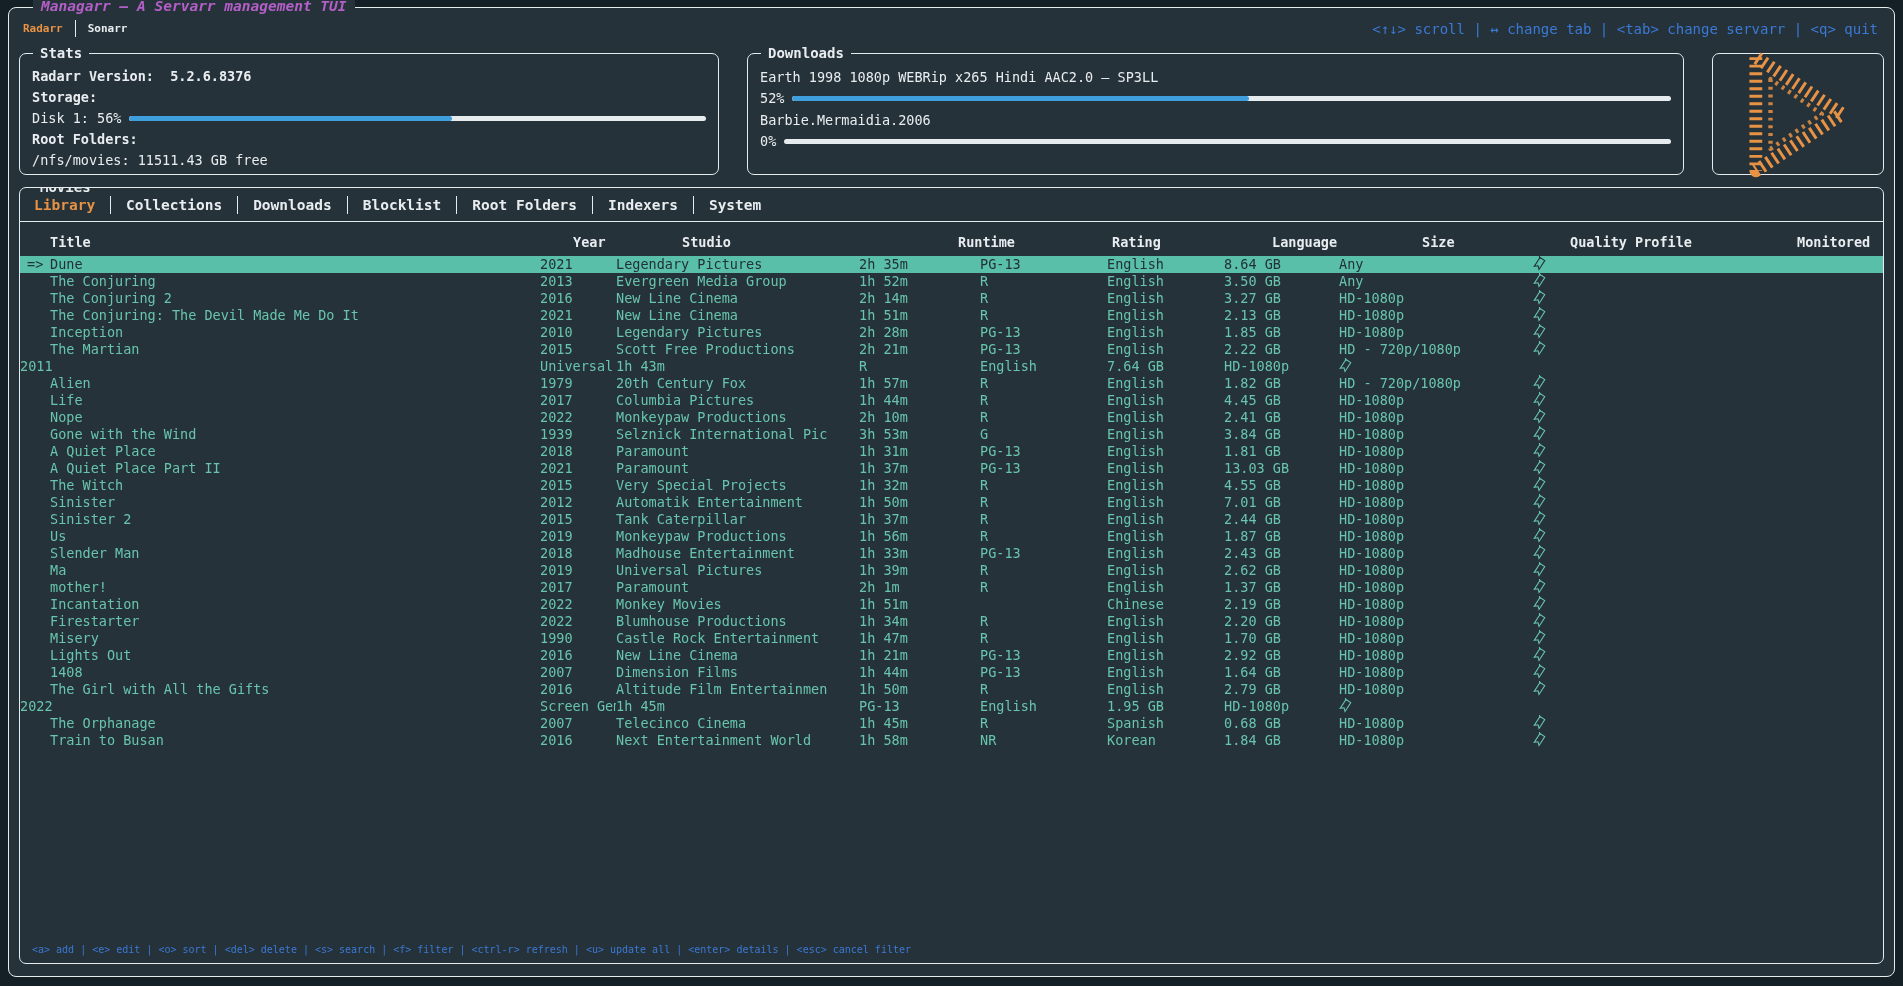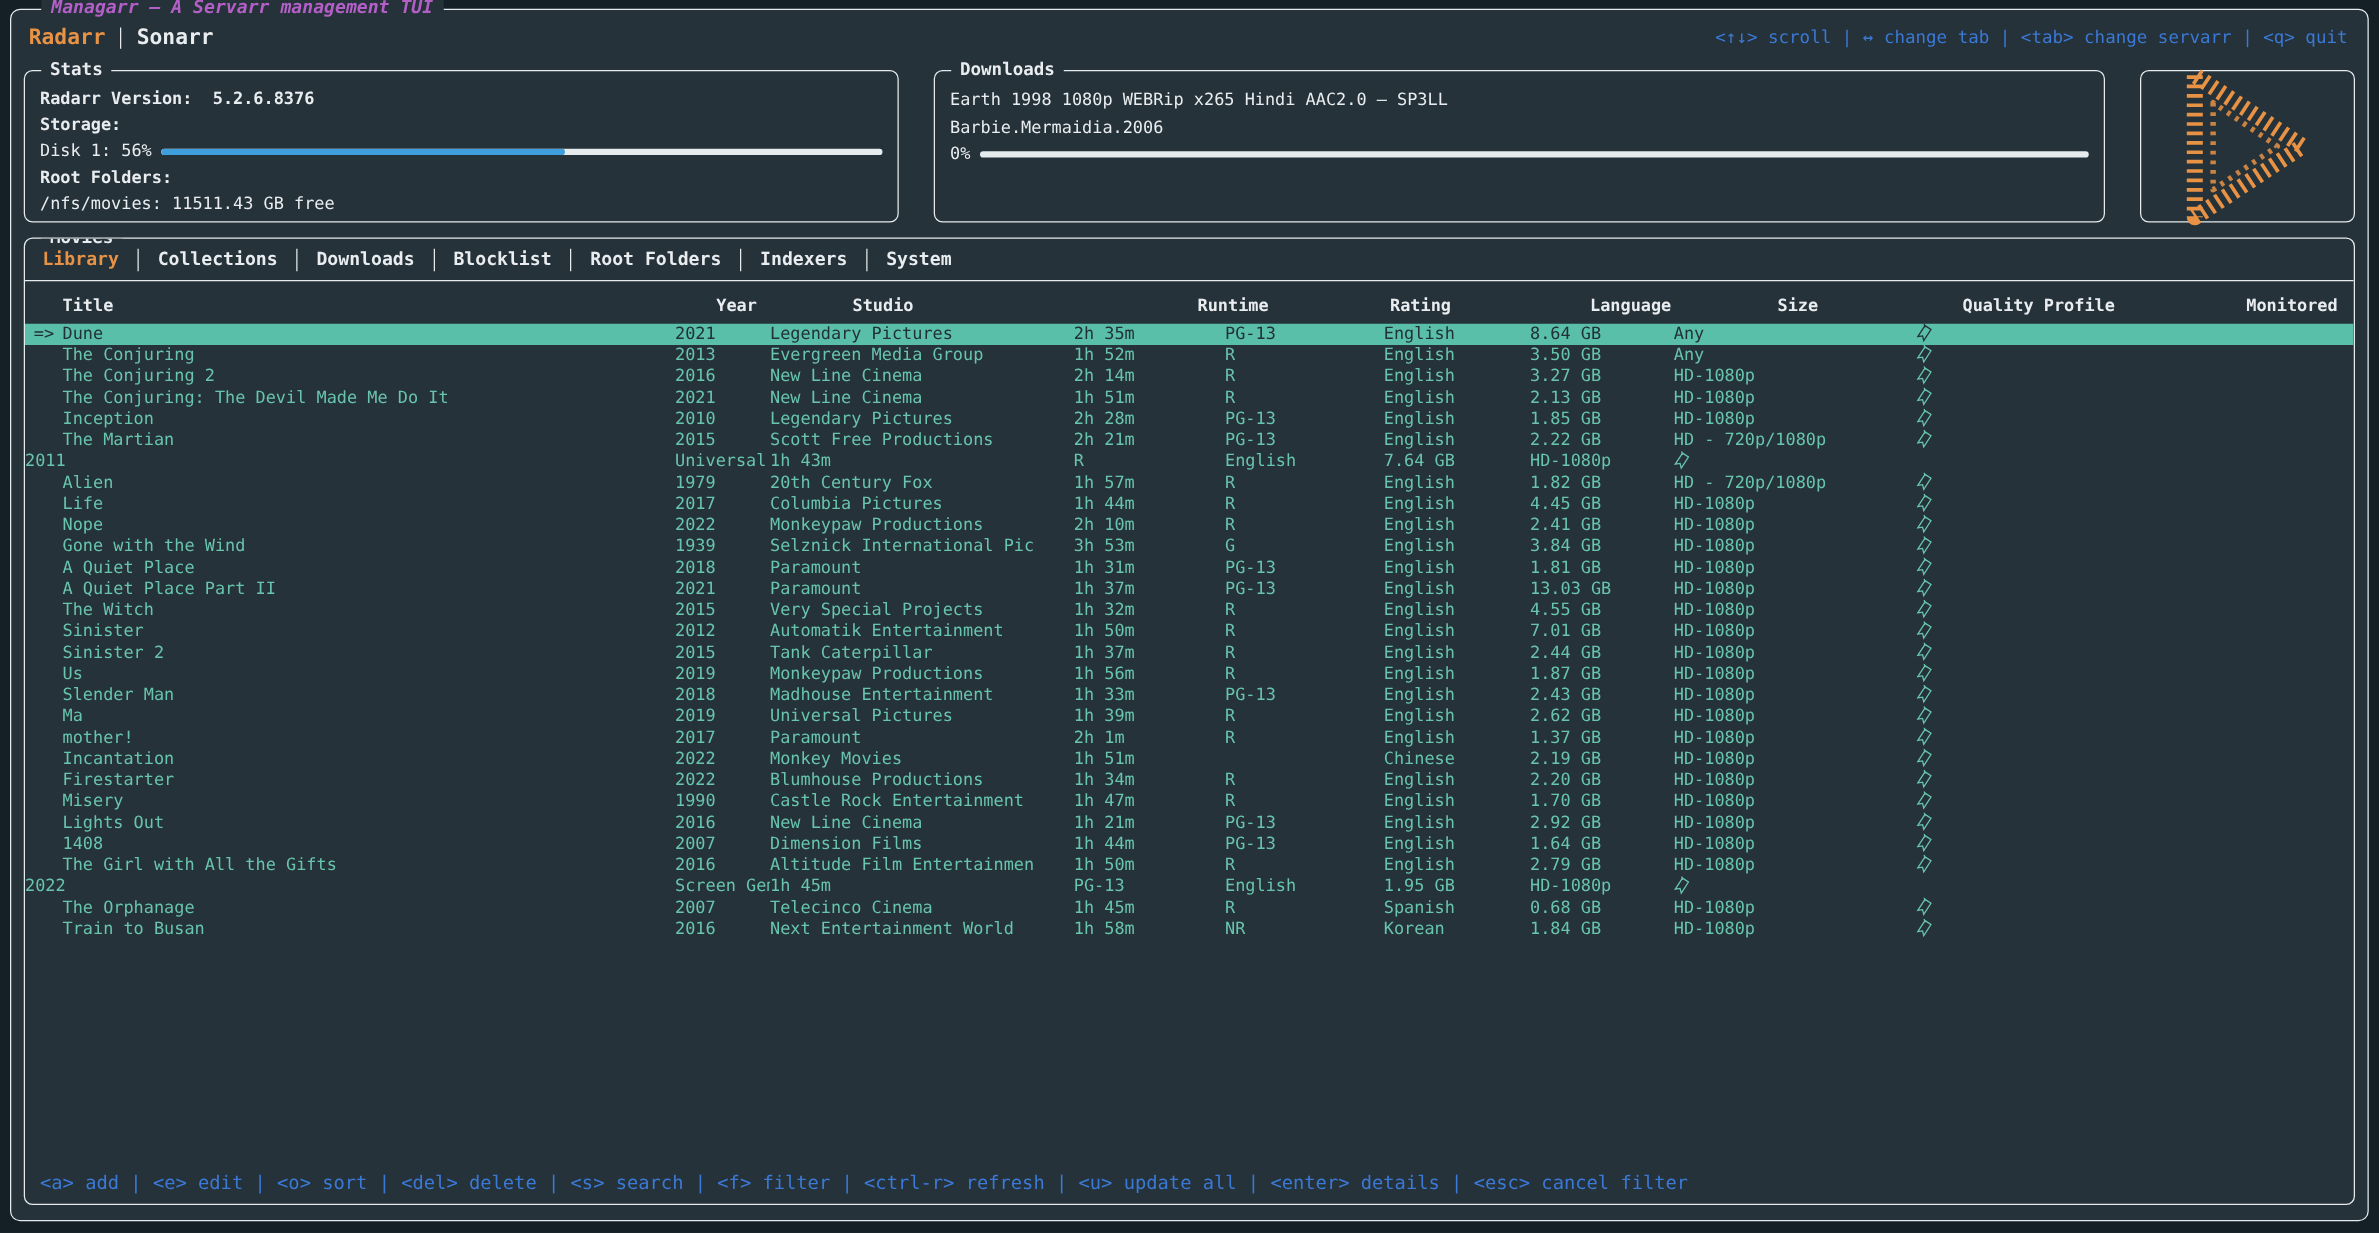--- a/index.html
+++ b/index.html
@@ -15,21 +15,21 @@
     --border:#e6ebee;
   }
   *{box-sizing:border-box;margin:0;padding:0;}
   html,body{width:1903px;height:986px;background:var(--bg-outer);
     font-family:"DejaVu Sans Mono","Liberation Mono",monospace;font-size:13.5px;color:var(--fg);}
   .app{position:absolute;left:8px;top:7px;right:8px;bottom:9px;background:var(--bg);
     border:1px solid var(--border);border-radius:8px;display:flex;flex-direction:column;}
   .app-title{position:absolute;top:-10px;left:24px;background:var(--bg);padding:0 8px;
     color:var(--magenta);font-weight:700;font-style:italic;font-size:14.5px;}
   .header-row{display:flex;justify-content:space-between;align-items:center;padding:12px 16px 4px 14px;}
-  .servarr-tabs{display:flex;align-items:center;gap:12px;font-weight:700;font-size:17px;}
+  .servarr-tabs{display:flex;align-items:center;gap:12px;font-weight:700;font-size:11px;}
   .vdiv{width:1px;height:17px;background:var(--border);display:inline-block;}
   .tab-active{color:var(--orange);}
   .tab-inactive{color:var(--fg);}
   .top-keybinds{color:var(--blue);font-size:14px;}
   .top-row{display:flex;gap:28px;margin:12px 10px 0 10px;height:122px;}
   .panel{position:relative;border:1px solid var(--border);border-radius:7px;background:var(--bg);}
   .panel-title{position:absolute;top:-9px;left:13px;background:var(--bg);padding:0 7px;
     font-weight:700;font-size:14px;color:var(--fg);}
   .stats-panel{width:700px;padding:12px 12px 8px 12px;}
   .downloads-panel{flex:1;padding:12px 12px 8px 12px;}
@@ -49,21 +49,21 @@
   .mt-div{width:1px;height:18px;background:var(--border);}
   .table-area{flex:1;overflow:hidden;display:flex;flex-direction:column;padding-top:10px;}
   .trow{display:grid;grid-template-columns:520px 76px 243px 121px 127px 117px 115px 194px 126px 1fr;
     height:17px;line-height:17px;color:var(--teal);}
   .thead{color:var(--fg);font-weight:700;height:24px;line-height:20px;gap:33px;}
   .tcell{overflow:hidden;white-space:pre;}
   .cell-title{position:relative;padding-left:30px;}
   .sel-pointer{position:absolute;left:7px;top:0;}
   .trow.sel{background:var(--teal-sel);color:#223037;}
   .bm-icon{width:13px;height:15px;vertical-align:-2px;}
-  .help-bar{margin-top:auto;padding:6px 12px 8px 12px;color:var(--blue);font-size:15px;}
+  .help-bar{margin-top:auto;padding:6px 12px 8px 12px;color:var(--blue);font-size:10px;}
   .logo-svg{display:block;}
 </style>
 </head>
 <body>
 
 <div class="app">
   <div class="app-title">Managarr – A Servarr management TUI</div>
 
   <div class="header-row">
     <div class="servarr-tabs">
@@ -87,20 +87,26 @@
           </span>
       </div>
       <div class="stat-line b">Root Folders:</div>
       <div class="stat-line">/nfs/movies: 11511.43 GB free</div>
     </section>
 
     <section class="panel downloads-panel">
       <div class="panel-title">Downloads</div>
       <div id="downloads-list">
           <div class="dl-name">Earth 1998 1080p WEBRip x265 Hindi AAC2.0 – SP3LL</div>
+          <div class="bar-line">
+            <span>52%</span>
+            <span class="pbar">
+              <span class="pbar-fill" style="width:52%"></span>
+            </span>
+          </div>
           <div class="dl-name">Barbie.Mermaidia.2006</div>
           <div class="bar-line">
             <span>0%</span>
             <span class="pbar">
               <span class="pbar-fill" style="width:0%"></span>
             </span>
           </div>
         </div>
     </section>
 

